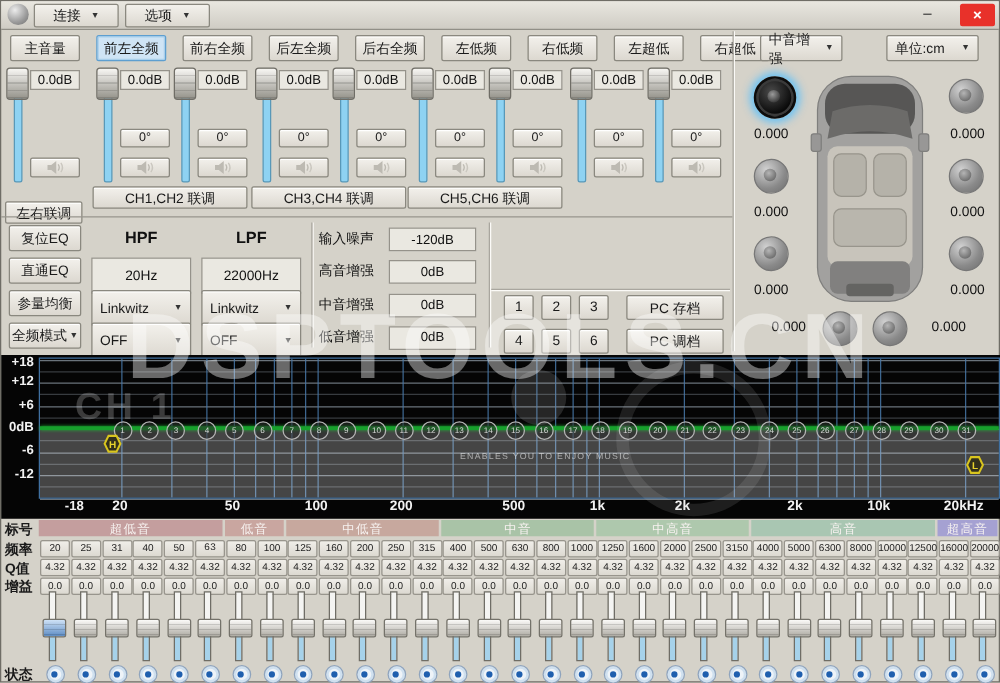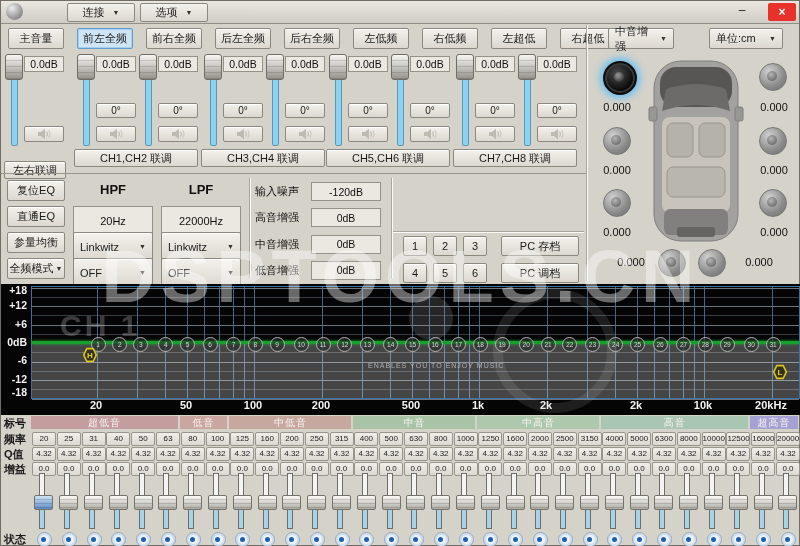--- a/index.html
+++ b/index.html
@@ -5,21 +5,21 @@
   html,body{margin:0;padding:0;width:800px;height:546px;overflow:hidden;
     font-family:"Liberation Sans",sans-serif;background:#d5d2c9;}
   .win{position:absolute;inset:0;background:#d5d2c9;border:1px solid #6f6d66;box-sizing:border-box;}
   
   #titlebar{position:absolute;left:0;top:0;width:100%;height:22px;
     background:linear-gradient(#e9e7e0,#cfccc4);border-bottom:1px solid #918f87;}
   .sphere{position:absolute;left:5px;top:2px;width:17px;height:17px;border-radius:50%;
     background:radial-gradient(circle at 35% 30%,#ececec,#9a9a9a 60%,#6e6e6e);}
   .menu-btn{position:absolute;top:2px;height:17px;width:66px;display:flex;align-items:center;
     justify-content:center;gap:8px;font-size:11px;color:#1a1a1a;
-    background:linear-gradient(#f3f1ec,#dcd8d0);border:1px solid #8a887f;border-radius:2px;margin-left:40px;}
+    background:linear-gradient(#f3f1ec,#dcd8d0);border:1px solid #8a887f;border-radius:2px;}
   .arr{font-size:7px;color:#333;}
   #win-min{position:absolute;right:48px;top:3px;width:18px;height:15px;text-align:center;
     font-size:12px;line-height:12px;color:#222;}
   #win-close{position:absolute;right:3px;top:2px;width:28px;height:18px;background:#e8312a;
     color:#fff;font-size:12px;font-weight:bold;display:flex;align-items:center;justify-content:center;border-radius:2px;}
   
   #tabbar{position:absolute;left:7px;top:27px;height:22px;display:flex;gap:13px;}
   .btn{background:linear-gradient(#f3f1ec,#dcd8d0);border:1px solid #8a887f;border-radius:2px;
     box-shadow:inset 0 1px 0 #fff;font-size:11px;color:#1a1a1a;display:flex;
     align-items:center;justify-content:center;box-sizing:border-box;}
@@ -287,21 +287,20 @@
             <path d="M1 4h3l4-3.2v10.4L4 8H1z" fill="#bdbab2"></path>
             <path d="M9.5 3.5q1.8 2.5 0 5" stroke="#bdbab2" stroke-width="1.1" fill="none"></path>
             <path d="M11.7 2.3q2.6 3.7 0 7.4" stroke="#cac7bf" stroke-width="1.1" fill="none"></path>
           </svg>
         </div>
       </div>
       <div class="btn link" style="left: 3px; top: 107px; width: 62px;">左右联调</div>
       <div class="btn link" style="left: 73px; top: 95px; width: 124px;">CH1,CH2 联调</div>
       <div class="btn link" style="left: 200px; top: 95px; width: 124px;">CH3,CH4 联调</div>
       <div class="btn link" style="left: 325px; top: 95px; width: 124px;">CH5,CH6 联调</div>
-      <div class="btn link" style="left: 452px; top: 95px; width: 124px;">CH7,CH8 联调</div>
     </div>
 
   <div id="midpanel">
     <div class="btn mp-btn" style="top:6px;">复位EQ</div>
     <div class="btn mp-btn" style="top:32px;">直通EQ</div>
     <div class="btn mp-btn" style="top:58px;">参量均衡</div>
     <div class="btn mp-btn" style="top:84px;">
       <span>全频模式</span>
         <span class="arr">▼</span>
     </div>
@@ -488,21 +487,21 @@
           <div class="hexl">L</div>
         </div>
         <div class="chlab">CH 1</div>
       </div>
   <div class="ytick" style="top: 0px;">+18</div>
       <div class="ytick" style="top: 15px;">+12</div>
       <div class="ytick" style="top: 34px;">+6</div>
       <div class="ytick" style="top: 52px;">0dB</div>
       <div class="ytick" style="top: 70px;">-6</div>
       <div class="ytick" style="top: 89px;">-12</div>
-      <div class="ytick" style="top: 102px;">-18</div>
+      <div class="ytick" style="top: 115px; padding-left: 40px;">-18</div>
       <div class="xtick" style="left: 73px;">20</div>
       <div class="xtick" style="left: 163px;">50</div>
       <div class="xtick" style="left: 230px;">100</div>
       <div class="xtick" style="left: 298px;">200</div>
       <div class="xtick" style="left: 388px;">500</div>
       <div class="xtick" style="left: 455px;">1k</div>
       <div class="xtick" style="left: 523px;">2k</div>
       <div class="xtick" style="left: 613px;">2k</div>
       <div class="xtick" style="left: 680px;">10k</div>
       <div class="xtick" style="left: 748px;">20kHz</div>

